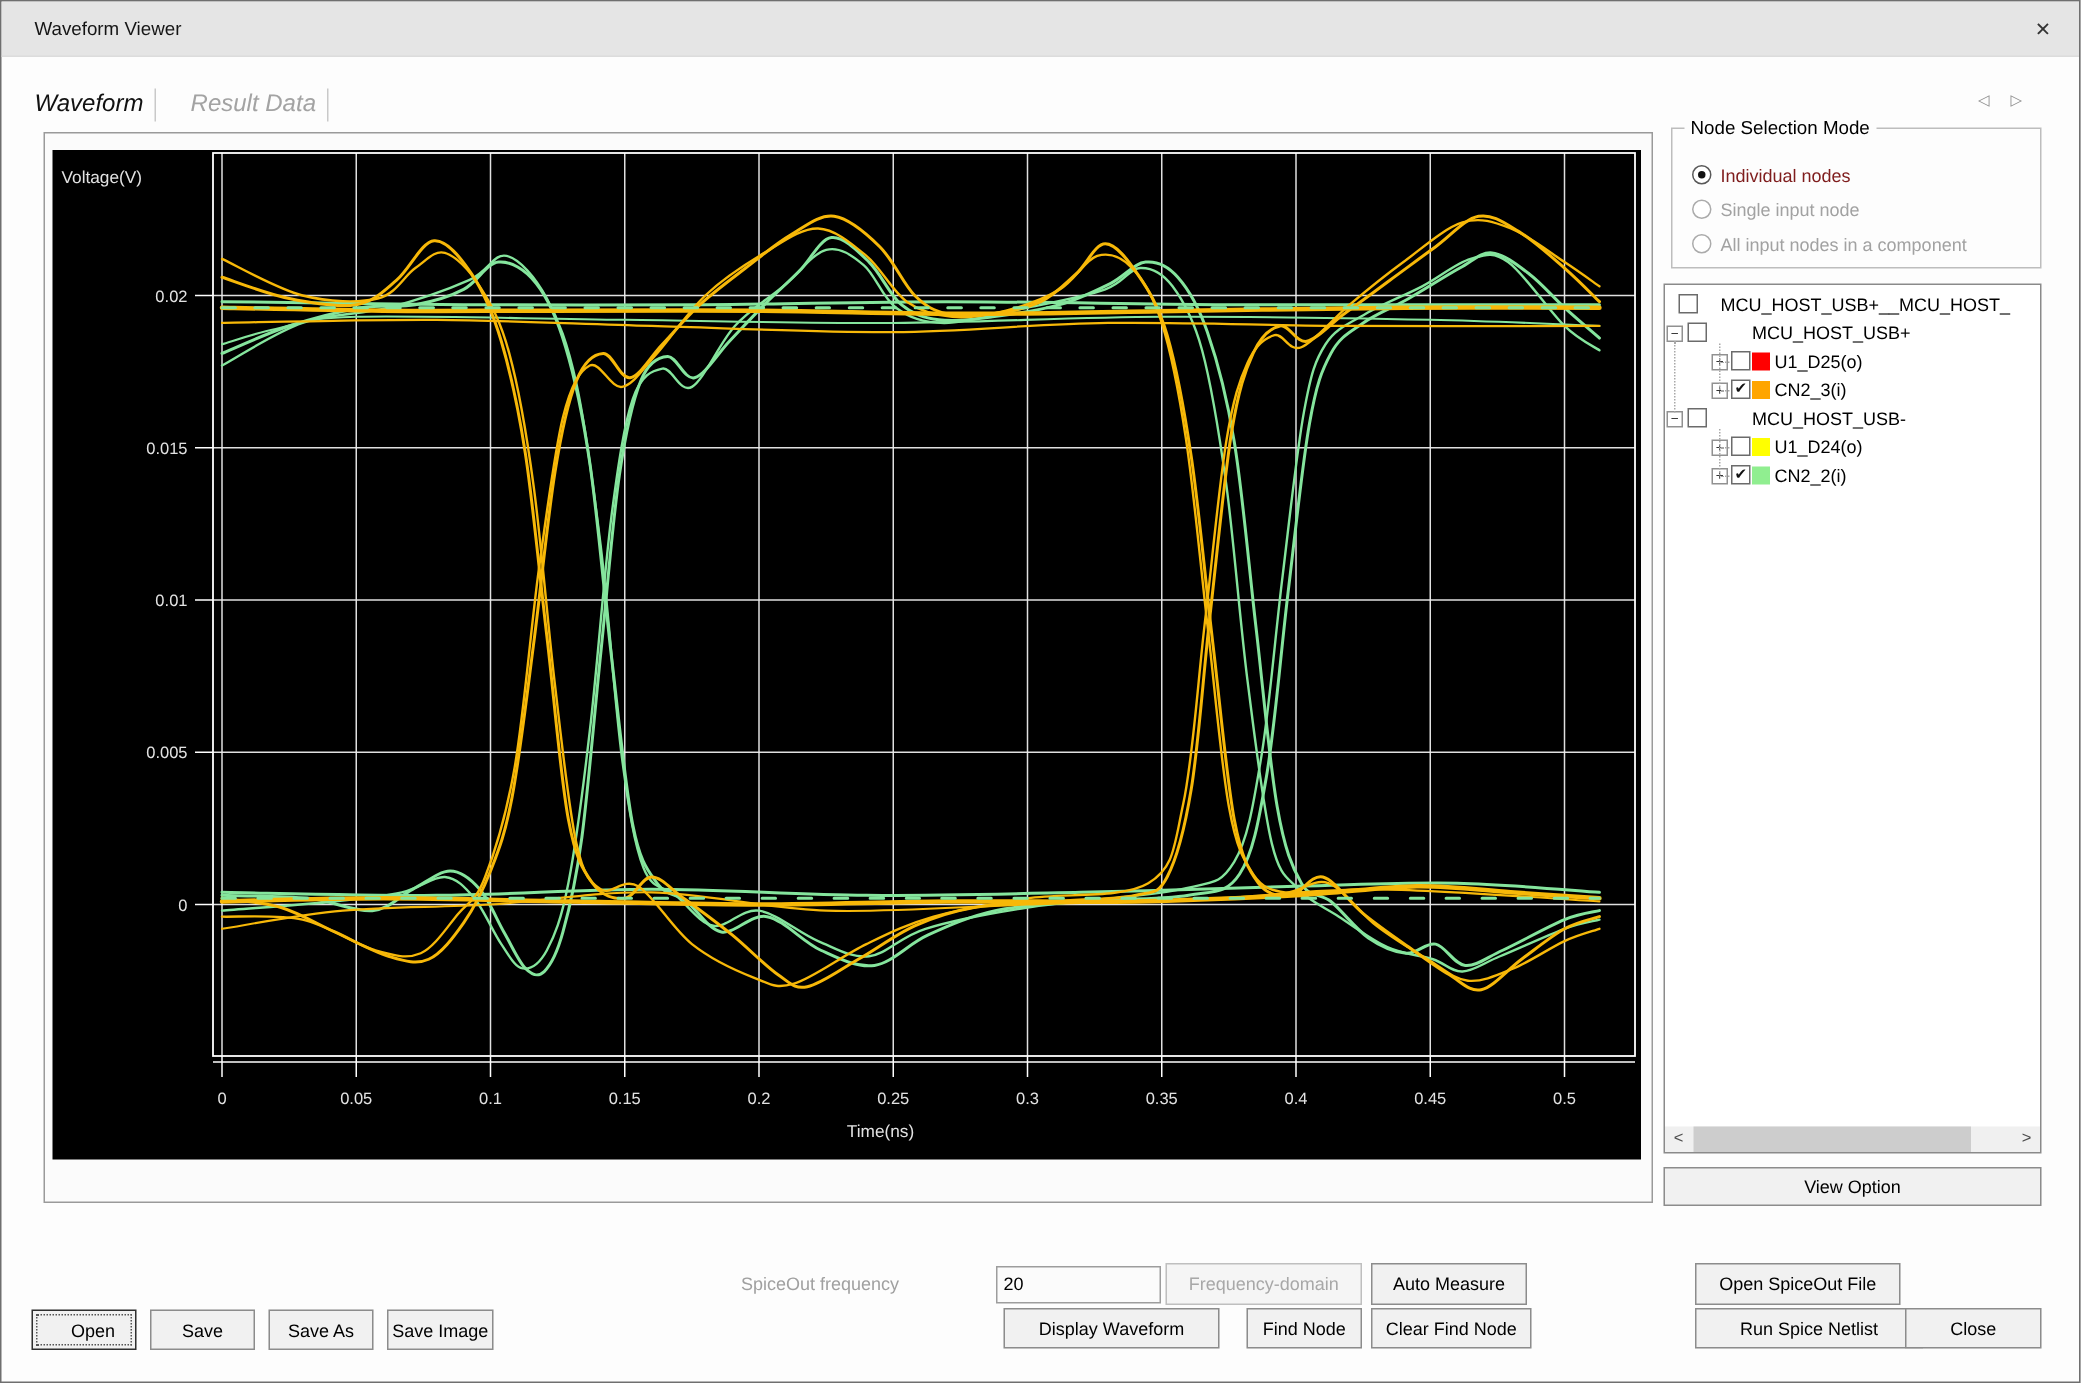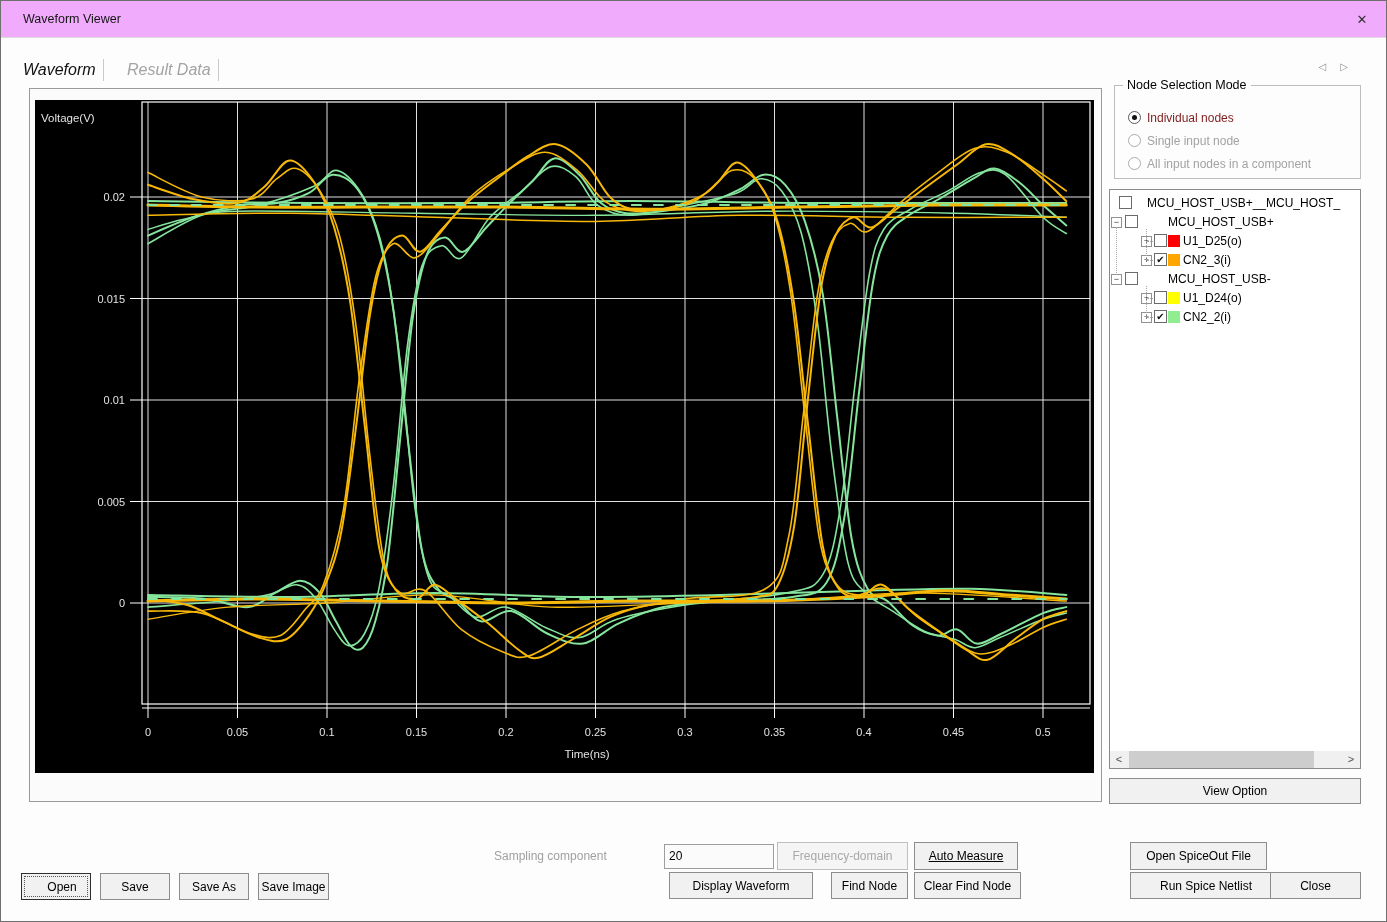--- a/index.html
+++ b/index.html
@@ -1,19 +1,19 @@
 <!DOCTYPE html>
 <html><head>
 <meta charset="utf-8">
 <style>
   html,body{margin:0;padding:0;background:#d7d7d7;}
   *{box-sizing:border-box;font-family:"Liberation Sans",sans-serif;}
   #window{position:relative;width:1387px;height:922px;background:#fdfdfd;border:1px solid #6f6f6f;overflow:hidden;}
   
-  .titlebar{position:absolute;left:0;top:0;width:100%;height:37px;background:#f0abfc;border-bottom:1px solid #dcdcdc;}
+  .titlebar{position:absolute;left:0;top:0;width:100%;height:37px;background:#e5e5e5;border-bottom:1px solid #dcdcdc;}
   .title-text{position:absolute;left:22px;top:11px;font-size:12.5px;color:#151515;}
   .close-btn{position:absolute;right:14px;top:9px;width:20px;height:20px;text-align:center;line-height:19px;font-size:13px;color:#333;cursor:default;}
   
   .tabs{position:absolute;left:22px;top:58px;height:22px;}
   .tab{display:inline-block;font-size:16px;padding:2px 4px 2px 0;margin-right:19px;border-right:1px solid #c9c9c9;padding-right:7px;font-style:italic;}
   .tab.active{color:#111;}
   .tab.inactive{color:#a3a3a3;}
   .tab-nav{position:absolute;right:24px;top:60px;font-size:10px;color:#8d8d8d;letter-spacing:14px;}
   
   .plot-group{position:absolute;left:28px;top:87px;width:1073px;height:714px;border:1px solid #9a9a9a;background:#fbfbfb;}
@@ -209,24 +209,24 @@
     </div>
   </div>
 
   <button class="btn view-option">View Option</button>
 
   <button class="btn focused" style="left:20px;top:872px;width:70px;height:27px;">Open</button>
   <button class="btn" style="left:99px;top:872px;width:70px;height:27px;">Save</button>
   <button class="btn" style="left:178px;top:872px;width:70px;height:27px;">Save As</button>
   <button class="btn" style="left:257px;top:872px;width:71px;height:27px;">Save Image</button>
 
-  <span class="lbl-gray" style="left:493px;top:848px;">Sampling component</span>
+  <span class="lbl-gray" style="left:493px;top:848px;">SpiceOut frequency</span>
   <div class="field" style="left:663px;top:843px;width:110px;height:25px;">20</div>
   <button class="btn dis" style="left:776px;top:841px;width:131px;height:28px;">Frequency-domain</button>
-  <button class="btn" style="left:913px;top:841px;width:104px;height:28px;text-decoration:underline;">Auto Measure</button>
+  <button class="btn" style="left:913px;top:841px;width:104px;height:28px;">Auto Measure</button>
   <button class="btn" style="left:668px;top:871px;width:144px;height:27px;">Display Waveform</button>
   <button class="btn" style="left:830px;top:871px;width:77px;height:27px;">Find Node</button>
   <button class="btn" style="left:913px;top:871px;width:107px;height:27px;">Clear Find Node</button>
 
   <button class="btn" style="left:1129px;top:841px;width:137px;height:28px;">Open SpiceOut File</button>
   <button class="btn" style="left:1129px;top:871px;width:152px;height:27px;">Run Spice Netlist</button>
   <button class="btn" style="left:1269px;top:871px;width:91px;height:27px;">Close</button>
 
 </div>
 

